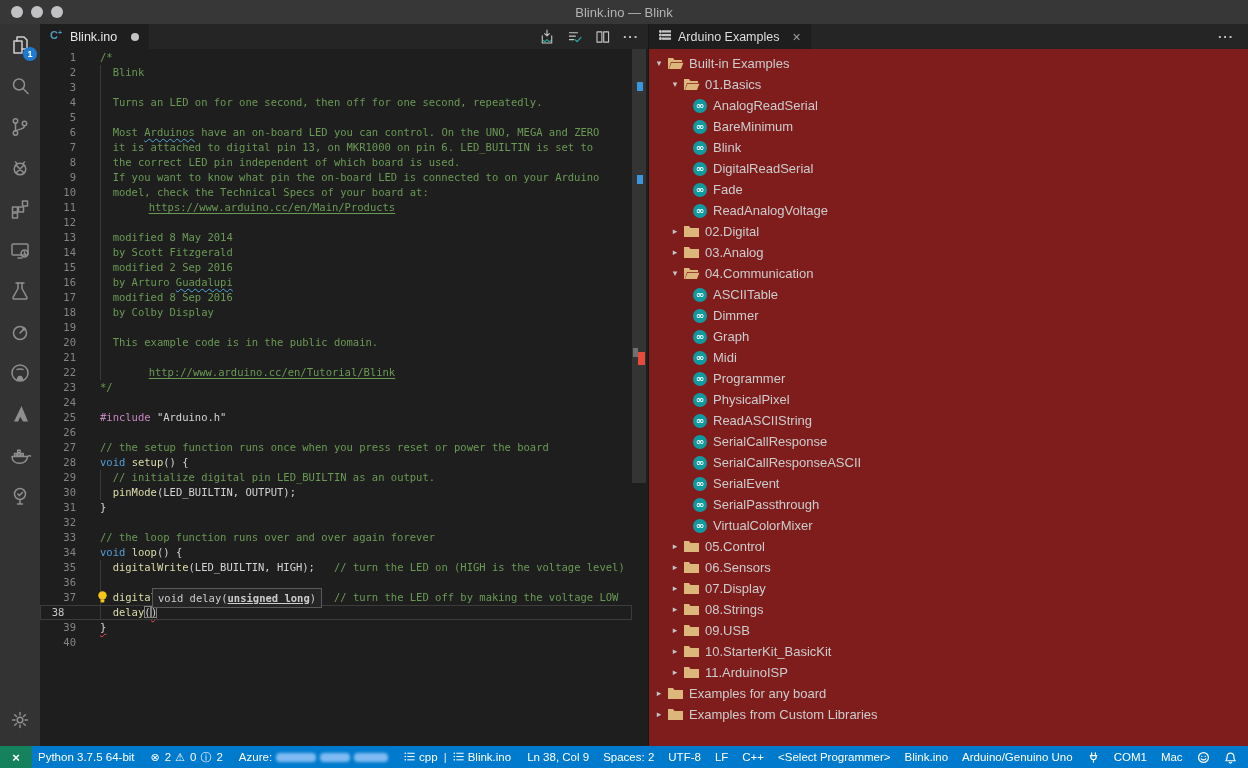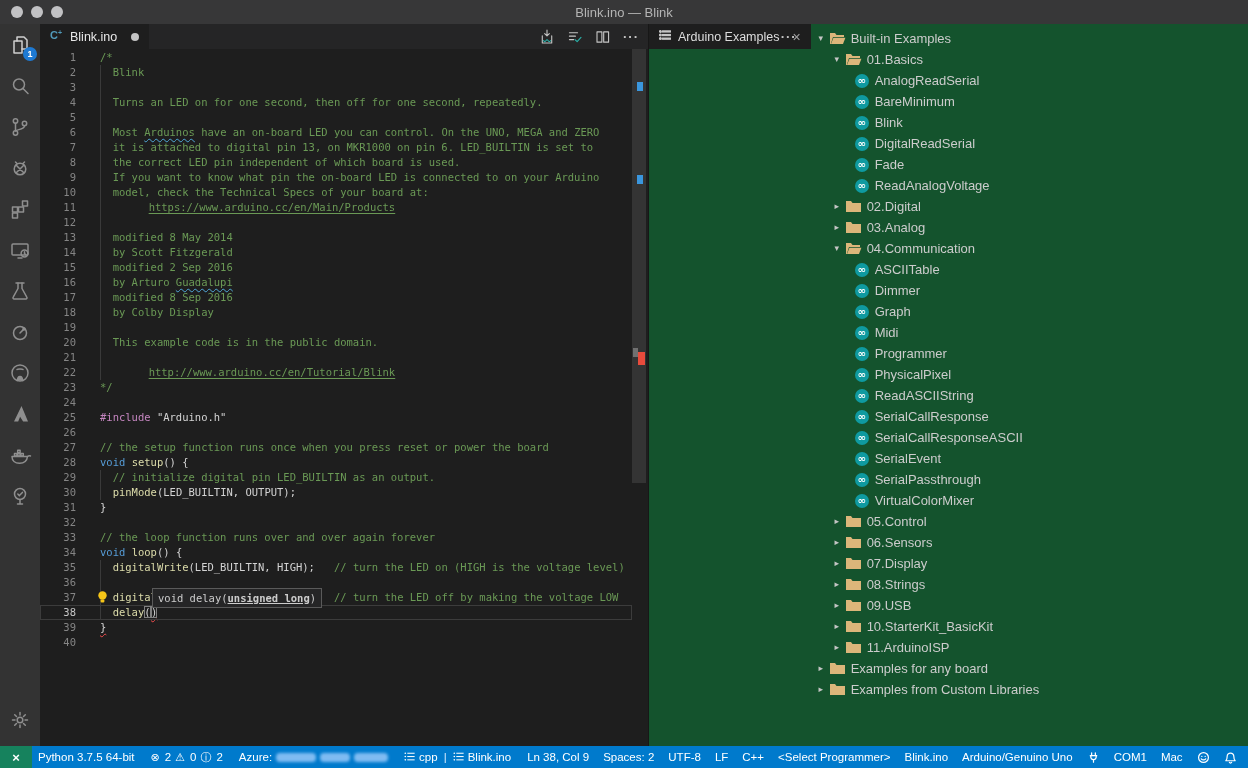--- a/index.html
+++ b/index.html
@@ -32,21 +32,21 @@
   .toolbar { position:absolute; right:6px; top:0; height:25px; display:flex; align-items:center; gap:6px; }
   .tb-btn { width:22px; height:21px; display:flex; align-items:center; justify-content:center; border-radius:3px; cursor:pointer; }
   .tb-btn svg { width:18px; height:18px; fill:none; stroke:#c5c5c5; stroke-width:1.3; stroke-linecap:round; stroke-linejoin:round; }
   .tb-more { color:#c5c5c5; font-size:13px; letter-spacing:1px; font-weight:bold; }
 
   
   .editor { position:relative; flex:1; background:#1e1e1e; overflow:hidden; }
   .rows { position:absolute; left:0; top:1px; right:16px; }
   .row { display:flex; height:15px; position:relative; }
   .row .ln { width:36px; flex:none; text-align:right; color:#858585; font:10.5px "DejaVu Sans Mono",monospace; line-height:15px; margin-right:24px; cursor:pointer; }
-  .row.current .ln { color:#c6c6c6; }
+  .row.current .ln { color:#c6c6c6;text-align:center; }
   .row pre { font:10.5px "DejaVu Sans Mono",monospace; line-height:15px; white-space:pre; color:#d4d4d4; }
   .row.current { outline:1px solid #3c3c3c; outline-offset:-1px; }
   .row .guide { position:absolute; left:60px; top:0; bottom:0; border-left:1px solid #3a3a3a; }
   .seg.cm  { color:#6a9955; }
   .seg.kw  { color:#569cd6; }
   .seg.fn  { color:#dcdcaa; }
   .seg.tx  { color:#d4d4d4; }
   .seg.pp  { color:#c586c0; }
   .seg.num { color:#b5cea8; }
   .seg.link{ color:#6a9955; text-decoration:underline; text-underline-offset:2px;margin-left:36px; }
@@ -62,21 +62,21 @@
 
   .scrollbar { position:absolute; top:0; right:2px; width:14px; bottom:0; }
   .thumb { position:absolute; top:0; left:0; right:0; height:434px; background:rgba(121,121,121,0.25); }
   .deco { position:absolute; }
   .deco.b1 { right:5px; width:6px; top:33px;  height:9px;  background:#3a96dd; }
   .deco.b2 { right:5px; width:6px; top:126px; height:9px;  background:#3a96dd; }
   .deco.gy { right:10px; width:5px; top:299px; height:9px; background:#707070; }
   .deco.rd { right:3px; width:7px; top:303px; height:13px; background:#e84b3c; }
 
   
-  .sidepanel { width:600px; display:flex; flex-direction:row; background:#14532d; border-left:1px solid #171717; }
+  .sidepanel { width:600px; display:flex; flex-direction:column; background:#7f1d1d; border-left:1px solid #171717; }
   .panel-tabbar { height:25px; background:#252526; display:flex; align-items:stretch; position:relative; flex:none; }
   .panel-tab { display:flex; align-items:center; gap:7px; padding:0 10px; background:#1e1e1e; color:#dddddd; font-size:12.5px; cursor:pointer; }
   .panel-tab .close { color:#a0a0a0; font-size:14px; margin-left:6px; cursor:pointer; }
   .panel-more { position:absolute; right:14px; top:0; height:25px; display:flex; align-items:center;
     color:#c5c5c5; font-size:13px; letter-spacing:1px; font-weight:bold; cursor:pointer; }
   .list-ico svg { width:12px; height:12px; stroke:#c5c5c5; stroke-width:1.2; fill:#c5c5c5; }
 
   .tree { flex:1; padding-top:4px; overflow:hidden; }
   .trow { height:21px; display:flex; align-items:center; color:#cccccc; font-size:13px; cursor:pointer; }
   .twisty { width:12px; flex:none; text-align:center; color:#c5c5c5; font-size:9px; line-height:21px; }

